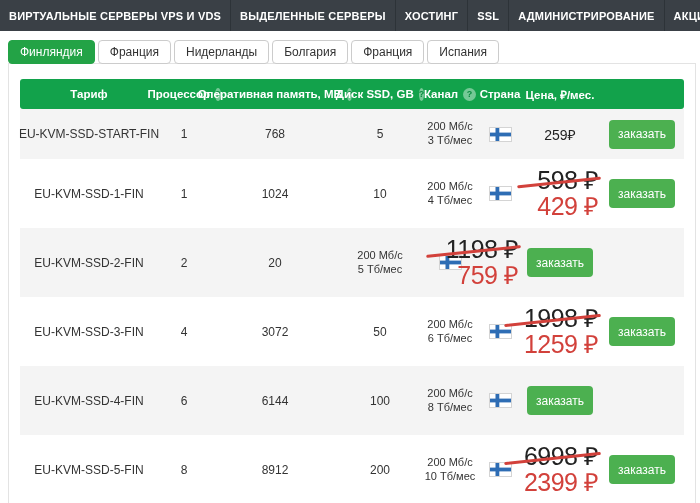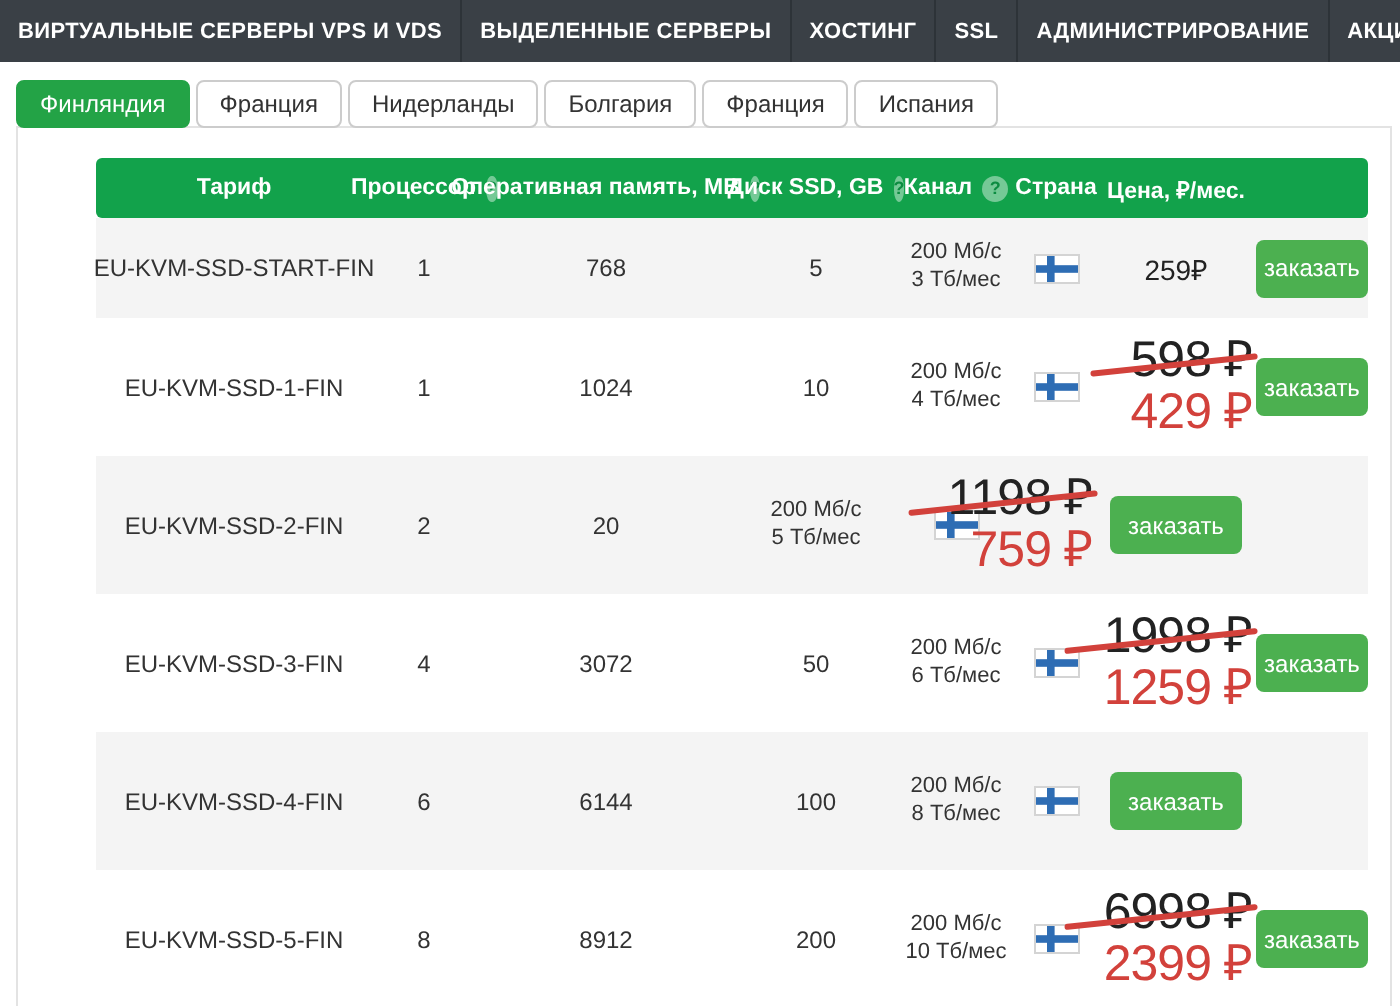--- a/index.html
+++ b/index.html
@@ -21,21 +21,21 @@
   .tab { font-size:12px; color:#333; background:#fff; border:1px solid #ccc;
          border-radius:4px; padding:4px 11px; cursor:pointer; white-space:nowrap; }
   .tab.active { background:#23a346; border-color:#23a346; color:#fff; }
 
   
   .panel { margin:-1px 4px 0 8px; border:1px solid #e3e3e3; border-bottom:none;
            padding:15px 11px 0 11px; min-height:450px; }
 
   
   .grid-row { display:grid;
-    grid-template-columns:138px 52px 130px 80px 60px 40px 80px 1fr;margin-left:28px; }
+    grid-template-columns:138px 52px 130px 80px 60px 40px 80px 1fr; }
   .thead { background:#12a24b; height:30px; border-radius:3px; align-items:center; }
   .th { display:flex; align-items:center; justify-content:center; color:#fff;
         font-size:11.5px; font-weight:bold; white-space:nowrap; min-width:0; }
   .help { display:inline-flex; align-items:center; justify-content:center;
           width:13px; height:13px; border-radius:50%; background:rgba(255,255,255,.42);
           color:#0c8c41; font-size:9px; font-weight:bold; margin-left:5px; cursor:pointer; }
   .row { height:69px; align-items:center; }
   .row.first { height:50px; }
   .row:nth-child(odd) { background:#fff; }
   .row:nth-child(even) { background:#f4f4f4; }

